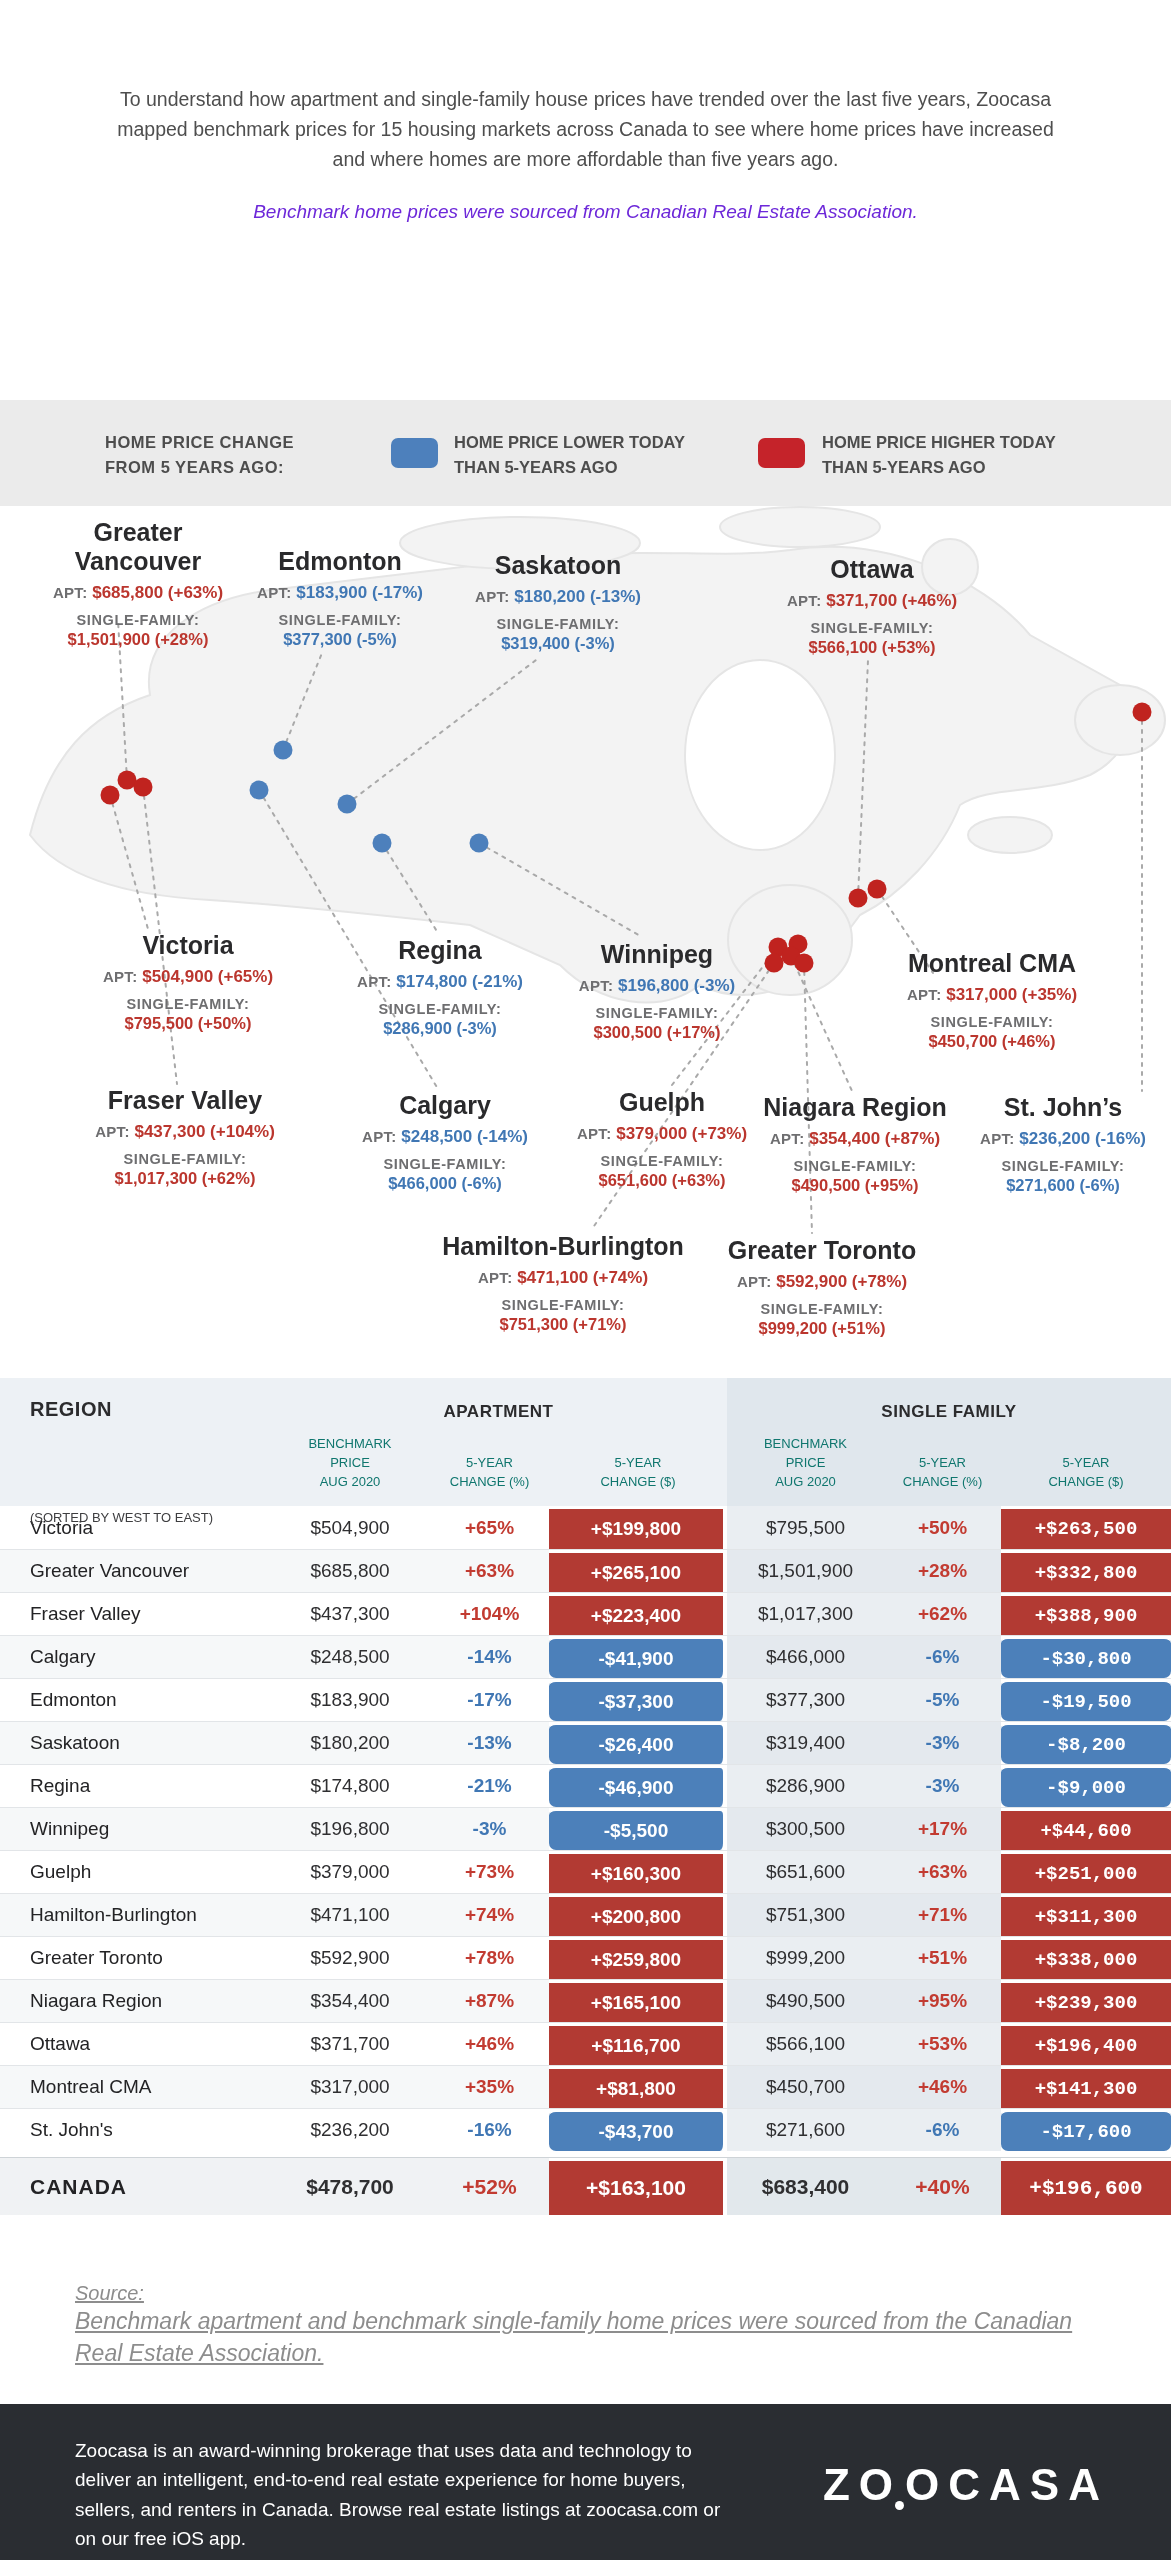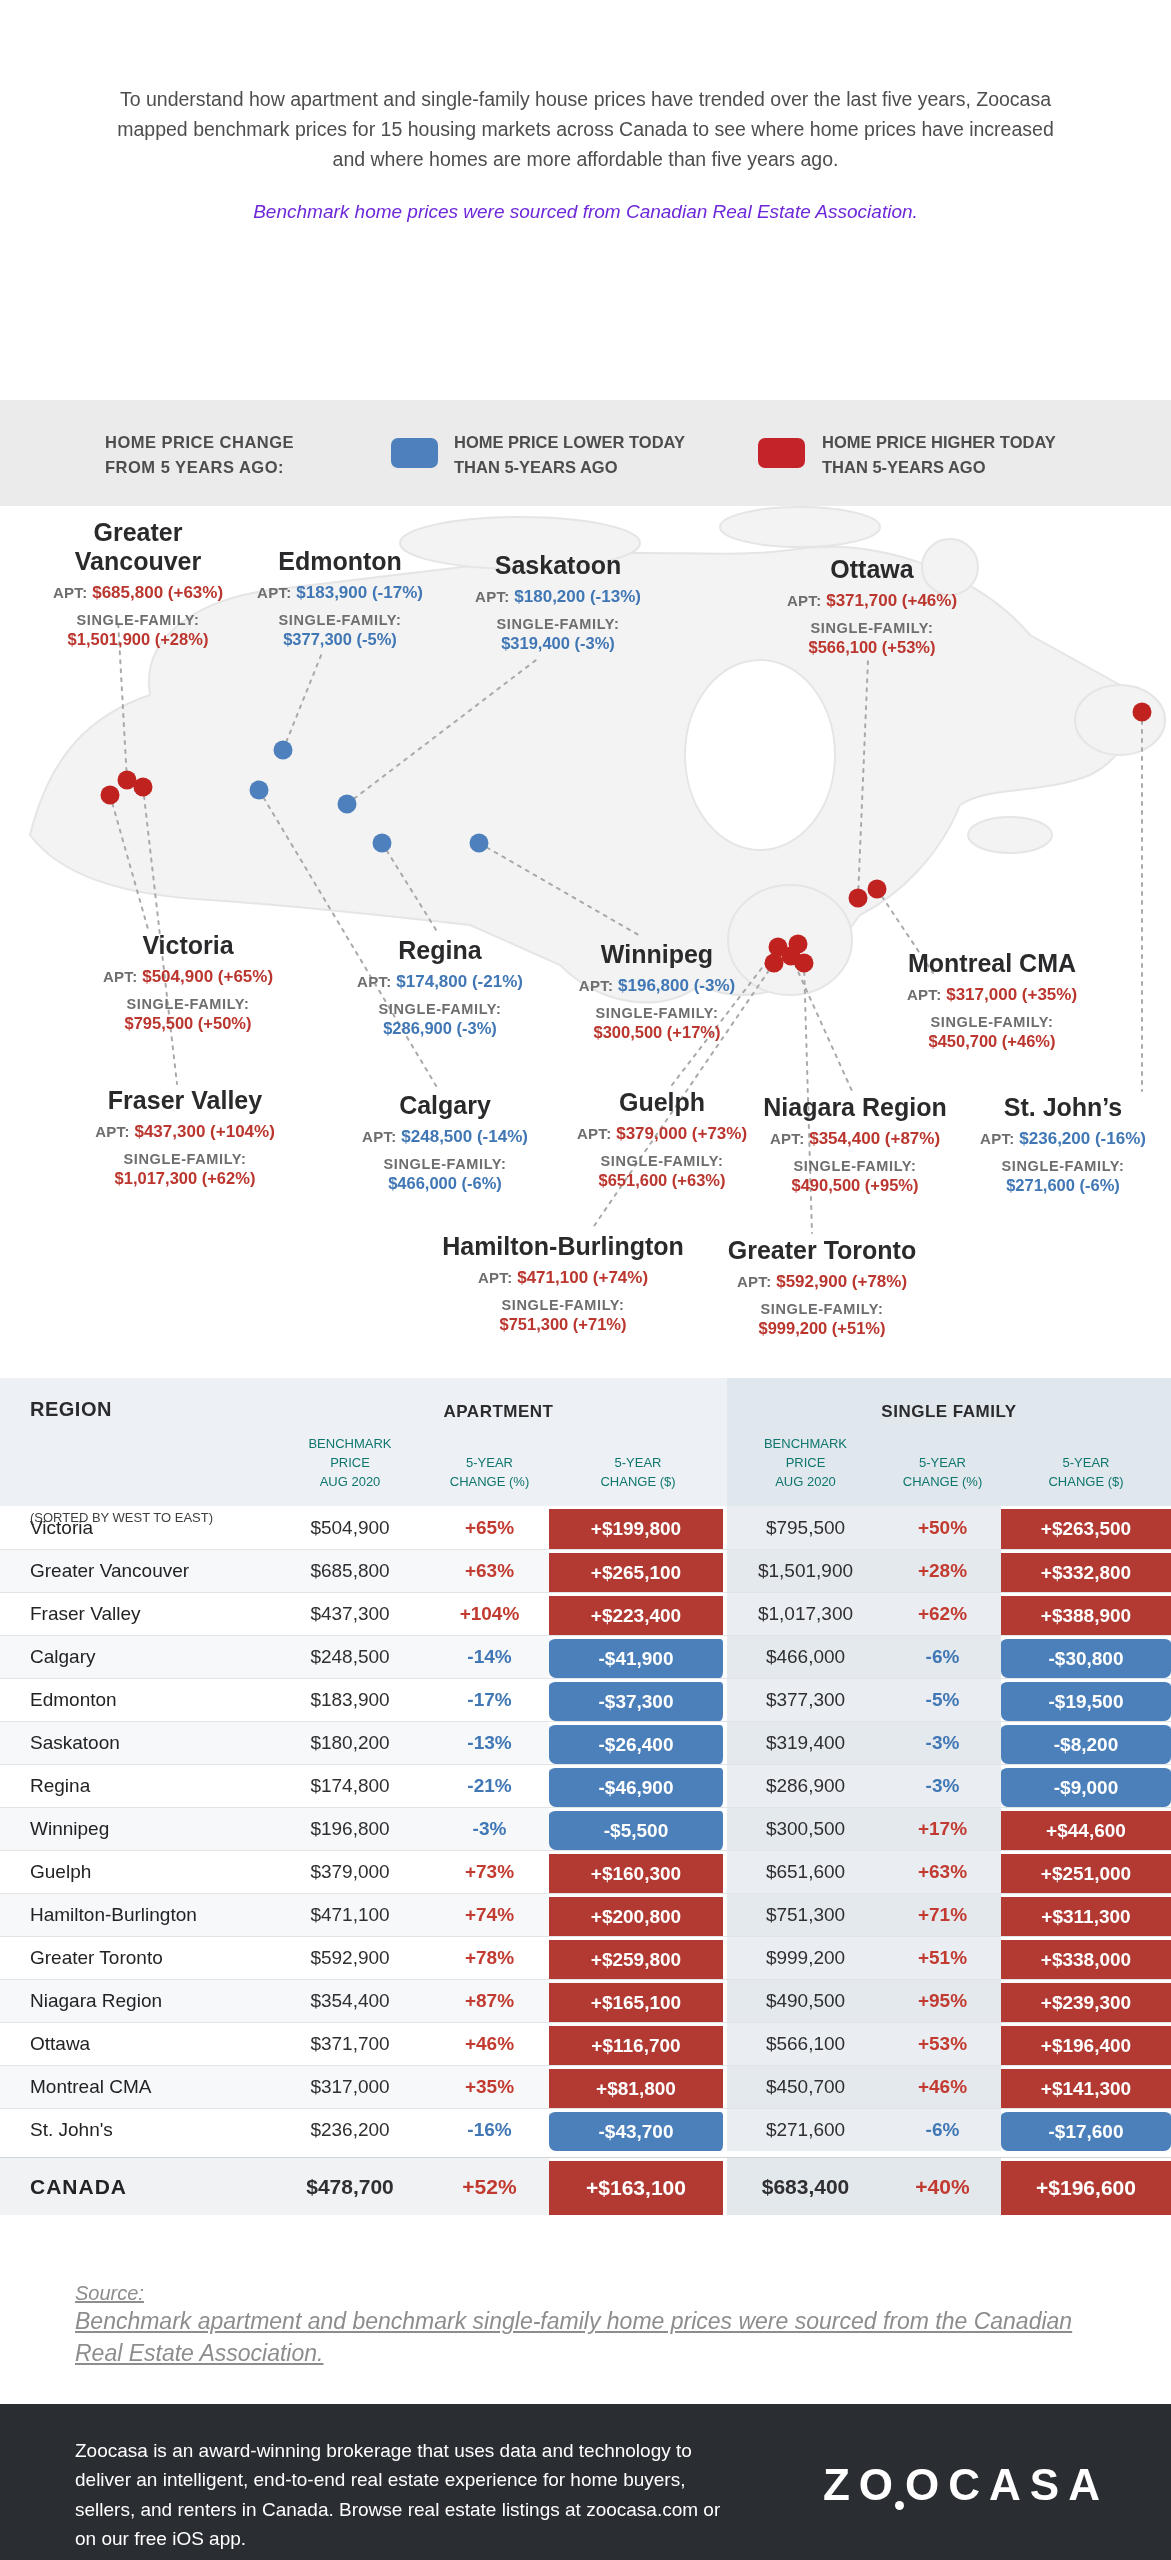--- a/index.html
+++ b/index.html
@@ -73,21 +73,21 @@
   .trow{display:flex;height:43px;border-top:1px solid #e2e5e8;}
   .tbody .trow:first-child{border-top:0;}
   .cell{display:flex;align-items:center;justify-content:center;font-size:19px;color:#2f2f31;}
   .c-region{width:270px;justify-content:flex-start;padding-left:30px;color:#232325;}
   .c-num{width:160px;}
   .c-num.sf{width:157px;background:#eaeef2;}
   .c-pct{width:119px;font-weight:700;}
   .c-pct.sf{width:117px;background:#eaeef2;}
   .c-pct.pos{color:#c23b31;} .c-pct.neg{color:var(--blue-text);}
   .c-usd{width:178px;font-weight:700;border-top:3px solid #fff;border-right:4px solid #fff;}
-  .c-usd:last-child{width:170px;border-right:0;}
+  .c-usd:last-child{width:170px;border-right:0;font-family:Liberation Mono, monospace;}
   .c-usd.pos{background:var(--red-fill);color:#fff;}
   .c-usd.neg{background:var(--blue-fill);color:#fff;border-radius:7px;}
   .trow:nth-child(even) .c-region,.trow:nth-child(even) .c-num:not(.sf),
   .trow:nth-child(even) .c-pct:not(.sf){background:#f6f8f9;}
   .trow:nth-child(even) .c-num.sf,.trow:nth-child(even) .c-pct.sf{background:#e4e9ee;}
   .trow.total{height:58px;margin-top:6px;border-top:1px solid #ced3d7;}
   .trow.total .cell{font-weight:700;font-size:21px;}
   .trow.total .c-region{background:#f0f2f4;letter-spacing:1px;}
   .trow.total .c-num:not(.sf),.trow.total .c-pct:not(.sf){background:#f0f2f4;}
   .trow.total .c-num.sf,.trow.total .c-pct.sf{background:#e2e8ec;}

